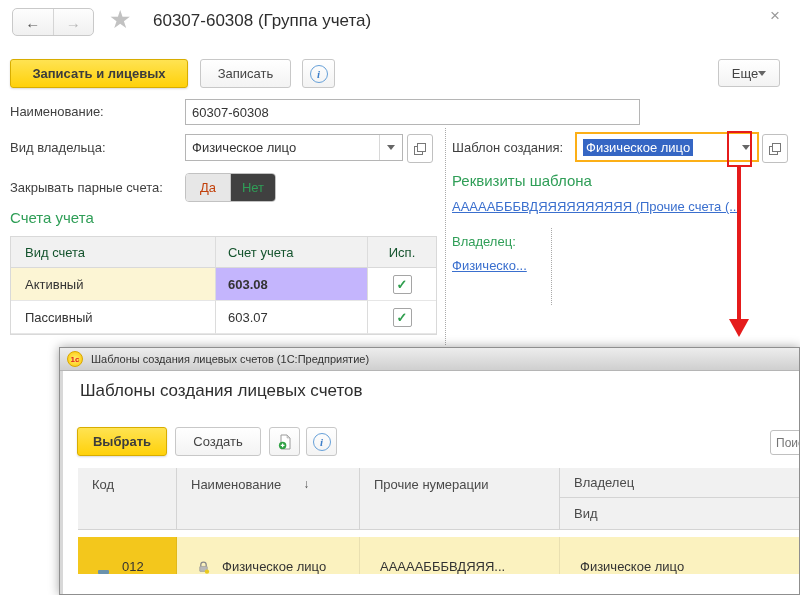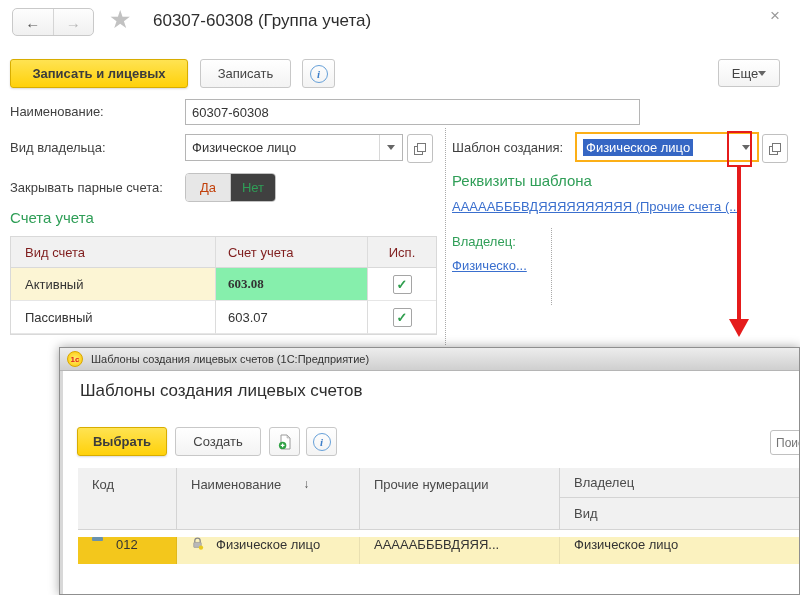--- a/index.html
+++ b/index.html
@@ -40,21 +40,21 @@
   .toggle .opt{width:44px;display:flex;align-items:center;justify-content:center;}
   .toggle .opt.yes{background:#e7e7e7;border-right:1px solid #c2c2c2;color:#c2410c;}
   .toggle .opt.no{background:#404040;color:#2f9e57;}
   .green-h{color:#2f9e57;font-size:15px;}
   .lnk{color:#3a6fce;text-decoration:underline;white-space:nowrap;}
   
   .acc-table{left:10px;top:236px;width:427px;border:1px solid #d9d9d9;box-sizing:border-box;}
   .acc-row{display:flex;}
   .acc-cell{box-sizing:border-box;border-right:1px solid #dcdcdc;display:flex;align-items:center;}
   .acc-cell:last-child{border-right:none;}
-  .acc-head .acc-cell{background:#f1f1f1;color:#7f1d1d;height:31px;border-bottom:1px solid #d9d9d9;}
+  .acc-head .acc-cell{background:#f1f1f1;color:#14532d;height:31px;border-bottom:1px solid #d9d9d9;}
   .acc-body .acc-cell{height:33px;border-bottom:1px solid #e6e6e6;}
   .c-kind{width:205px;padding-left:14px;}
   .c-acct{width:152px;padding-left:12px;}
   .c-used{width:68px;justify-content:center;}
   .chk{width:17px;height:17px;border:1px solid #a5a5a5;border-radius:2px;background:#fff;
        display:flex;align-items:center;justify-content:center;color:#2f9e4e;font-weight:bold;font-size:13px;}
   
   .dotted-v{border-left:1px dotted #a9a9a9;width:0;}
   .red-rect{left:727px;top:131px;width:25px;height:36px;border:2px solid #e51b1b;box-sizing:border-box;}
   .red-line{left:737px;top:167px;width:4px;height:152px;background:#e51b1b;}
@@ -68,21 +68,21 @@
   .popup .frame-left{left:0;top:23px;width:3px;height:225px;background:#d8d8d8;}
   .ptitlebar{left:0;top:0;width:741px;height:23px;background:linear-gradient(#ededed,#cfcfcf);
              border-bottom:1px solid #b5b5b5;display:flex;align-items:center;box-sizing:border-box;}
   .logo-1c{width:16px;height:16px;margin-left:7px;border-radius:50%;background:radial-gradient(#ffef70,#fdc600);
            border:1px solid #d9a600;color:#e02020;font-weight:bold;font-size:8px;
            display:flex;align-items:center;justify-content:center;box-sizing:border-box;}
   .ptitle-txt{margin-left:8px;font-size:11px;color:#333;}
   .pheading{left:20px;top:33px;font-size:17px;font-weight:500;color:#2e2e2e;}
   .ptable-cell{position:absolute;box-sizing:border-box;border-right:1px solid #d4d4d4;border-bottom:1px solid #d4d4d4;
                background:#f1f1f1;color:#4a4a4a;display:flex;align-items:center;padding-left:14px;}
-  .prow-cell{position:absolute;box-sizing:border-box;height:27px;display:flex;align-items:flex-start;padding-left:14px;
+  .prow-cell{position:absolute;box-sizing:border-box;height:37px;display:flex;align-items:flex-end;padding-left:20px;
              border-right:1px solid rgba(0,0,0,.07);}
   .dash-ico{width:11px;height:4px;background:#6a92ad;border-radius:1px;display:inline-block;}
   .sort-arrow{color:#555;font-size:12px;}
   .ph-input{border:1px solid #c0c0c0;border-radius:3px;box-sizing:border-box;padding:0 5px;
             font:12px "Liberation Sans",sans-serif;color:#999;}
 </style>
 </head>
 <body>
 
 <div class="stage">
@@ -139,21 +139,21 @@
   <div class="abs green-h" style="left:10px;top:209px;">Счета учета</div>
 
   <div class="abs acc-table">
     <div class="acc-row acc-head">
       <div class="acc-cell c-kind">Вид счета</div>
       <div class="acc-cell c-acct">Счет учета</div>
       <div class="acc-cell c-used">Исп.</div>
     </div>
     <div class="acc-row acc-body">
       <div class="acc-cell c-kind" style="background:#fcf5d4;">Активный</div>
-      <div class="acc-cell c-acct" style="background:#86efac;font-weight:bold;font-family:Liberation Serif, serif;">603.08</div>
+      <div class="acc-cell c-acct" style="background:#c4b5fd;font-weight:bold;">603.08</div>
       <div class="acc-cell c-used">
         <span class="chk">
           <span>✓</span>
         </span>
       </div>
     </div>
     <div class="acc-row acc-body">
       <div class="acc-cell c-kind">Пассивный</div>
       <div class="acc-cell c-acct">603.07</div>
       <div class="acc-cell c-used">

